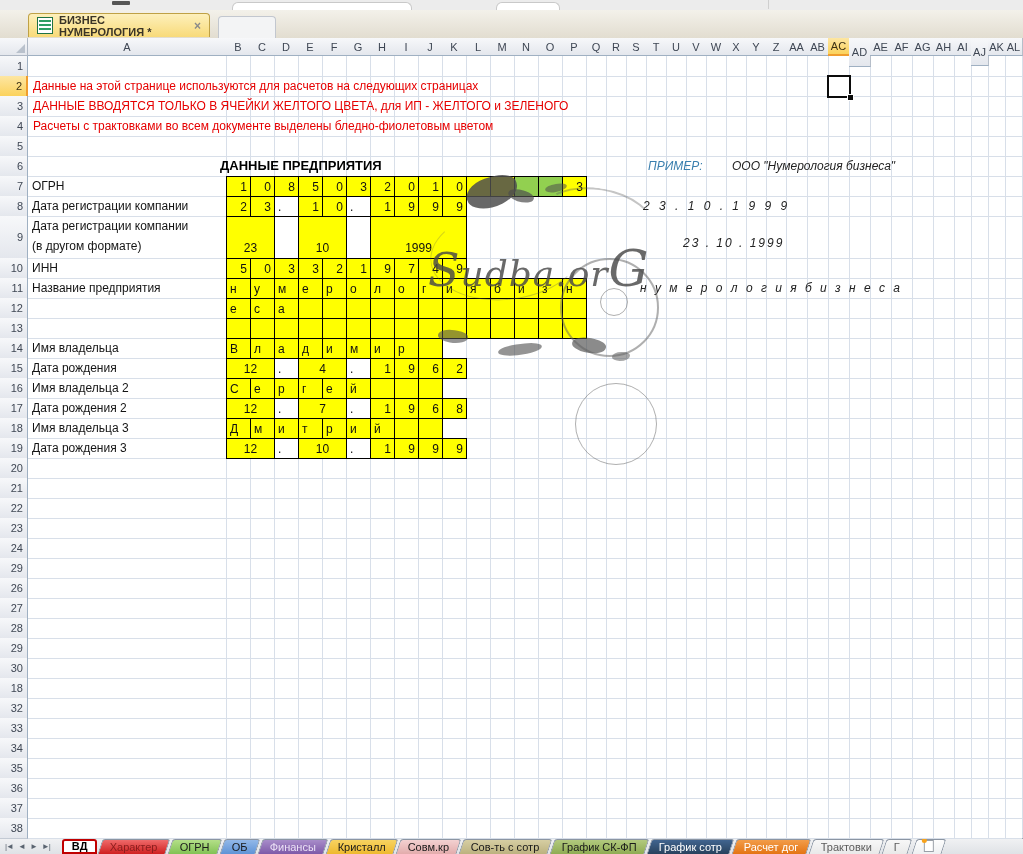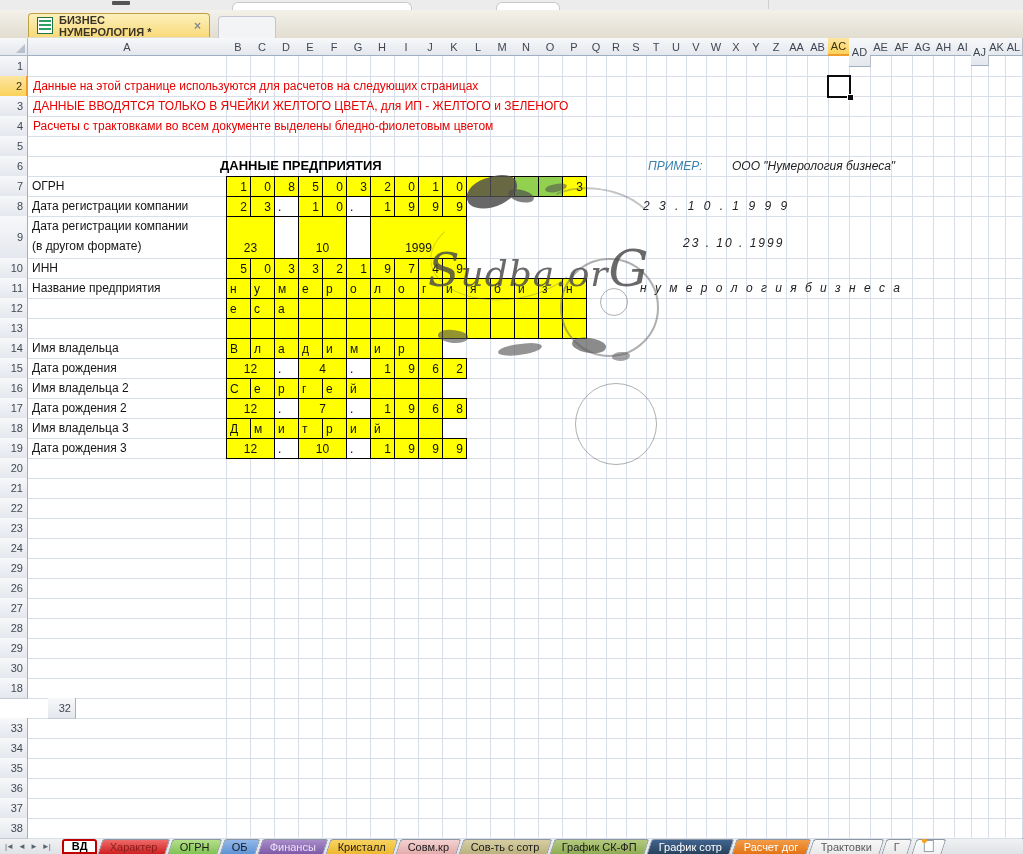--- a/index.html
+++ b/index.html
@@ -265,21 +265,21 @@
       <div class="rowhead" style="left: 0px; top: 460px; width: 28px; height: 21px; z-index: 60; position: absolute;">22</div>
       <div class="rowhead" style="left: 0px; top: 480px; width: 28px; height: 21px; z-index: 60; position: absolute;">23</div>
       <div class="rowhead" style="left: 0px; top: 500px; width: 28px; height: 21px; z-index: 60; position: absolute;">24</div>
       <div class="rowhead" style="left: 0px; top: 520px; width: 28px; height: 21px; z-index: 60; position: absolute;">29</div>
       <div class="rowhead" style="left: 0px; top: 540px; width: 28px; height: 21px; z-index: 60; position: absolute;">26</div>
       <div class="rowhead" style="left: 0px; top: 560px; width: 28px; height: 21px; z-index: 60; position: absolute;">27</div>
       <div class="rowhead" style="left: 0px; top: 580px; width: 28px; height: 21px; z-index: 60; position: absolute;">28</div>
       <div class="rowhead" style="left: 0px; top: 600px; width: 28px; height: 21px; z-index: 60; position: absolute;">29</div>
       <div class="rowhead" style="left: 0px; top: 620px; width: 28px; height: 21px; z-index: 60; position: absolute;">30</div>
       <div class="rowhead" style="left: 0px; top: 640px; width: 28px; height: 21px; z-index: 60; position: absolute;">18</div>
-      <div class="rowhead" style="left: 0px; top: 660px; width: 28px; height: 21px; z-index: 60; position: absolute; margin-left: 48px;">32</div>
+      <div class="rowhead" style="left: 0px; top: 660px; width: 28px; height: 21px; z-index: 60; position: absolute;">32</div>
       <div class="rowhead" style="left: 0px; top: 680px; width: 28px; height: 21px; z-index: 60; position: absolute;">33</div>
       <div class="rowhead" style="left: 0px; top: 700px; width: 28px; height: 21px; z-index: 60; position: absolute;">34</div>
       <div class="rowhead" style="left: 0px; top: 720px; width: 28px; height: 21px; z-index: 60; position: absolute;">35</div>
       <div class="rowhead" style="left: 0px; top: 740px; width: 28px; height: 21px; z-index: 60; position: absolute;">36</div>
       <div class="rowhead" style="left: 0px; top: 760px; width: 28px; height: 21px; z-index: 60; position: absolute;">37</div>
       <div class="rowhead" style="left: 0px; top: 780px; width: 28px; height: 21px; z-index: 60; position: absolute;">38</div>
       <div class="cell y al-r" style="left: 226px; top: 138px; width: 25px; height: 21px; z-index: 10; position: absolute;">1</div>
       <div class="cell y al-r" style="left: 250px; top: 138px; width: 25px; height: 21px; z-index: 10; position: absolute;">0</div>
       <div class="cell y al-r" style="left: 274px; top: 138px; width: 25px; height: 21px; z-index: 10; position: absolute;">8</div>
       <div class="cell y al-r" style="left: 298px; top: 138px; width: 25px; height: 21px; z-index: 10; position: absolute;">5</div>

